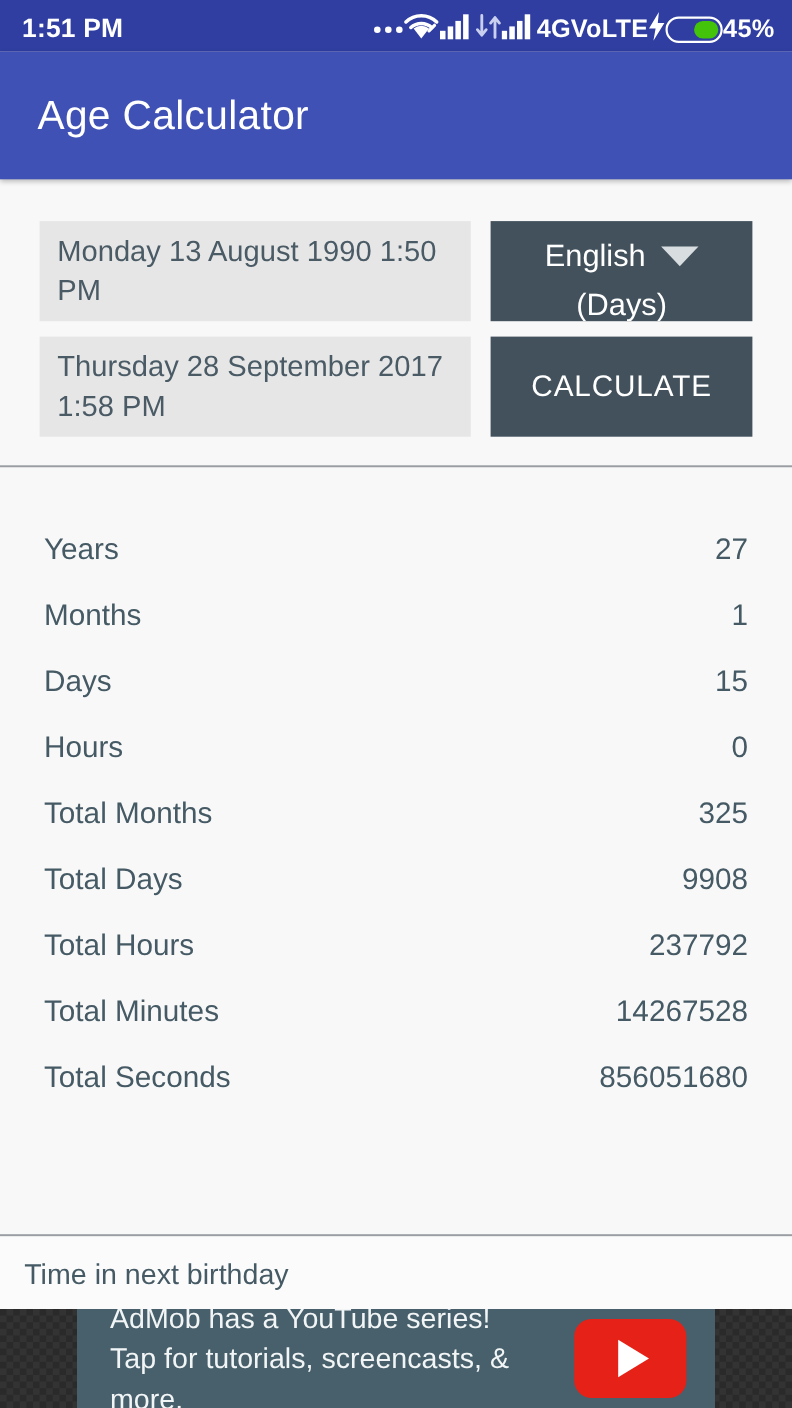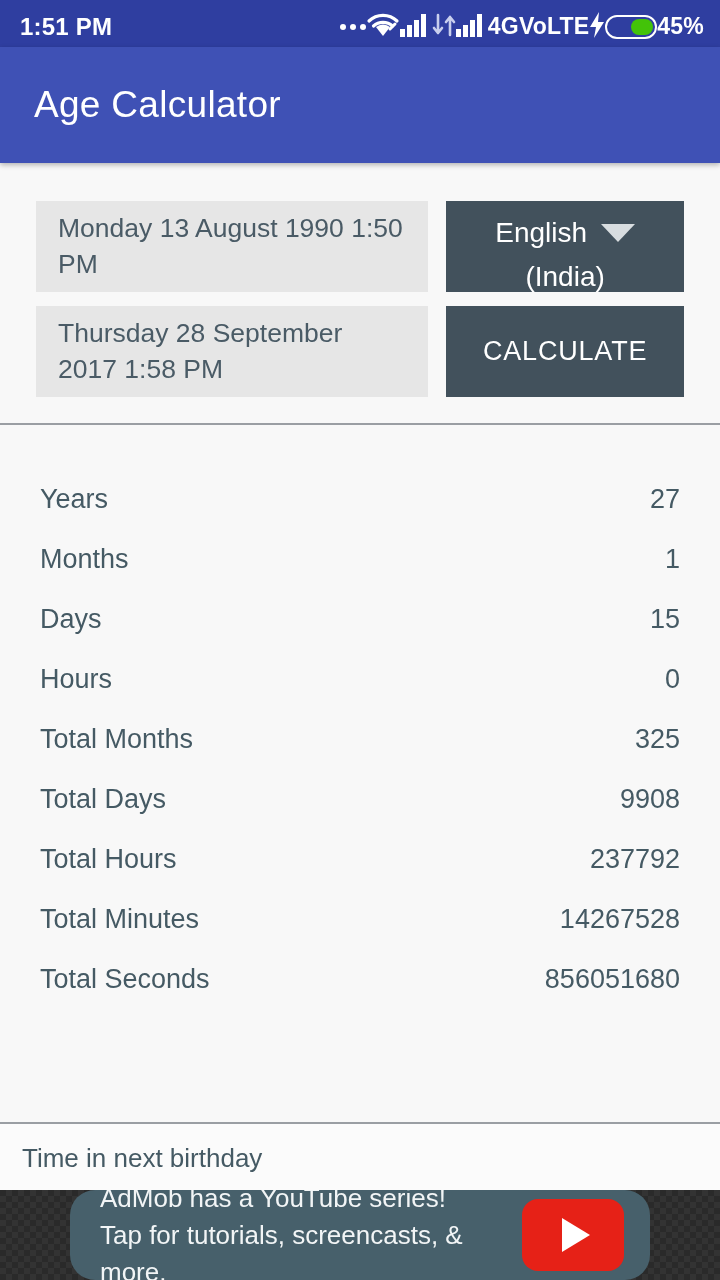--- a/index.html
+++ b/index.html
@@ -71,21 +71,21 @@
     flex: 0 0 auto;
     padding: 38px 36px 26px 36px;
     display: flex; gap: 18px;
     background: #f8f8f8;
   }
   .col-left { width: 396px; display: flex; flex-direction: column; gap: 14px; }
   .col-right { width: 240px; display: flex; flex-direction: column; gap: 14px; }
 
   .datefield {
     background: #e6e6e6;
-    padding: 14px 22px 16px 22px;
+    padding: 14px 22px 16px 16px;
     height: 91px;
     color: #4a5b66;
     font-size: 26.5px;
     line-height: 36px;
     display: flex; align-items: center;
     overflow: hidden;
   }
 
   .btn {
     background: #42515c;
@@ -147,21 +147,20 @@
     background:
       repeating-conic-gradient(#333 0% 25%, #2a2a2a 0% 50%) 0 0 / 12px 12px;
     display: flex; align-items: center; justify-content: center;
     overflow: hidden;
   }
   .ad-inner {
     width: 580px; height: 90px;
     background: #47606b;
     display: flex; align-items: center;
     padding: 0 26px 0 30px;
-    border-radius: 25px;
   }
   .ad-text { color: #f2f5f6; font-size: 26px; line-height: 37px; flex: 1 1 auto; }
   .yt {
     width: 102px; height: 72px; background: #e62117;
     border-radius: 16px; flex: 0 0 auto;
     display: flex; align-items: center; justify-content: center;
   }
   .yt .play {
     width: 0; height: 0;
     border-left: 28px solid #fff;
@@ -234,21 +233,21 @@
       <div class="datefield">Monday 13 August 1990 1:50 PM</div>
       <div class="datefield">Thursday 28 September 2017 1:58 PM</div>
     </div>
     <div class="col-right">
       <div class="btn btn-lang">
         <div class="lang-wrap">
           <div class="lang-row1">
             <span>English</span>
             <span class="caret"></span>
           </div>
-          <div class="lang-row2">(India)</div>
+          <div class="lang-row2">(Days)</div>
         </div>
       </div>
       <div class="btn btn-calc">CALCULATE</div>
     </div>
   </div>
 
   <div class="divider"></div>
 
   <div class="results">
     <div class="row">

